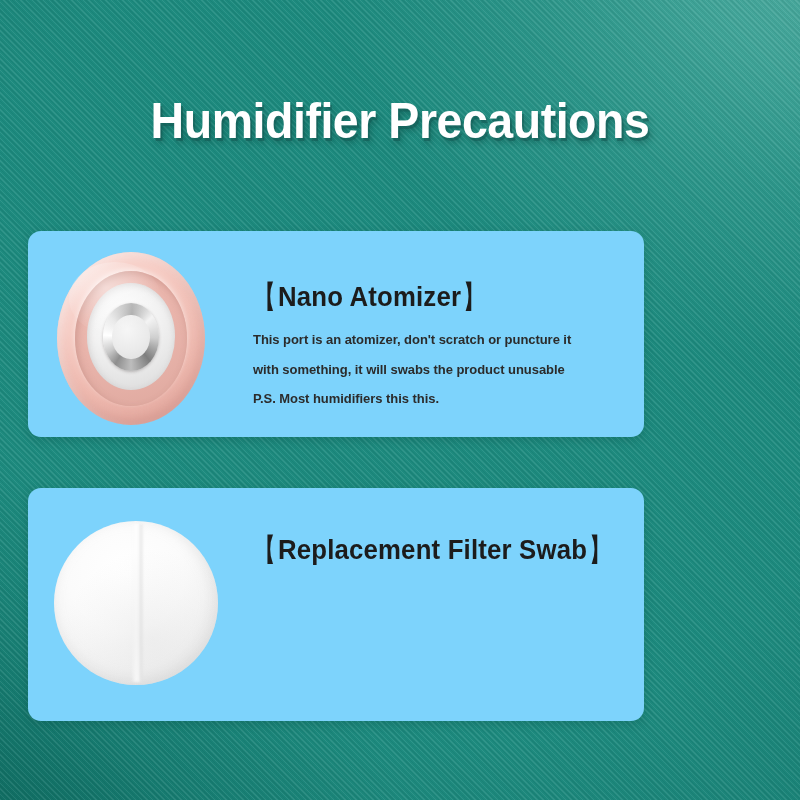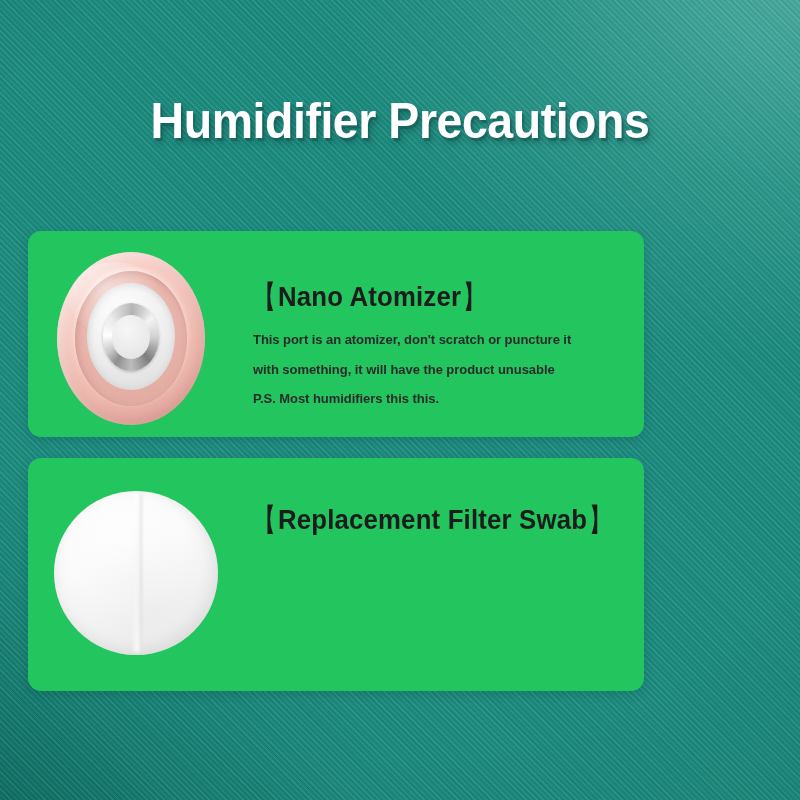--- a/index.html
+++ b/index.html
@@ -79,27 +79,27 @@
       2px 3px 0 rgba(20,90,84,0.55),
       3px 5px 7px rgba(10,70,64,0.45);
     white-space: nowrap;
   }
 
   
   .card {
     position: absolute;
     left: 28px;
     width: 616px;
-    background: #22c55e;
+    background: #7dd3fc;
     border-radius: 13px;
     box-shadow: 0 3px 10px rgba(4,60,54,0.22);
     overflow: hidden;
   }
   #card-1 { top: 231px; height: 206px; }
-  #card-2 { top: 458px; height: 233px; }
+  #card-2 { top: 488px; height: 233px; }
 
   .card-body {
     position: absolute;
     left: 224px;
     right: 10px;
     top: 0;
     bottom: 0;
   }
 
   .card-heading {
@@ -286,21 +286,21 @@
         <div class="atom-sheen"></div>
       </div>
     </div>
 
     <div class="card-body">
       <div class="card-heading">
         <span class="bracket left">【</span><span>Nano Atomizer</span><span class="bracket right">】</span>
       </div>
       <div class="card-text">
         <div>This port is an atomizer, don't scratch or puncture it</div>
-        <div>with something, it will have the product unusable</div>
+        <div>with something, it will swabs the product unusable</div>
         <div>P.S. Most humidifiers this this.</div>
       </div>
     </div>
   </div>
 
   <div class="card" id="card-2">
 
     <div class="media">
       <div class="swab">
         <div class="swab-disc"></div>

